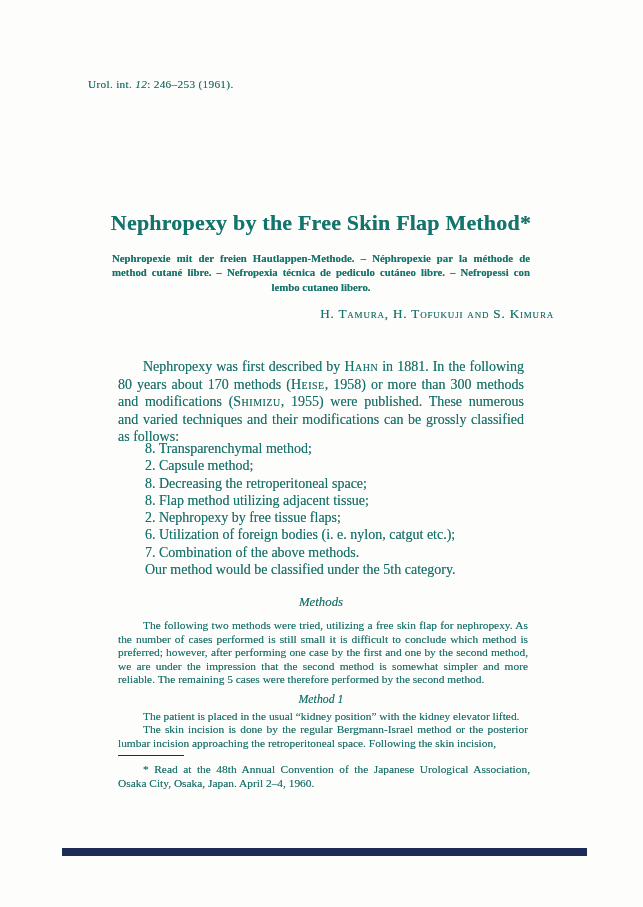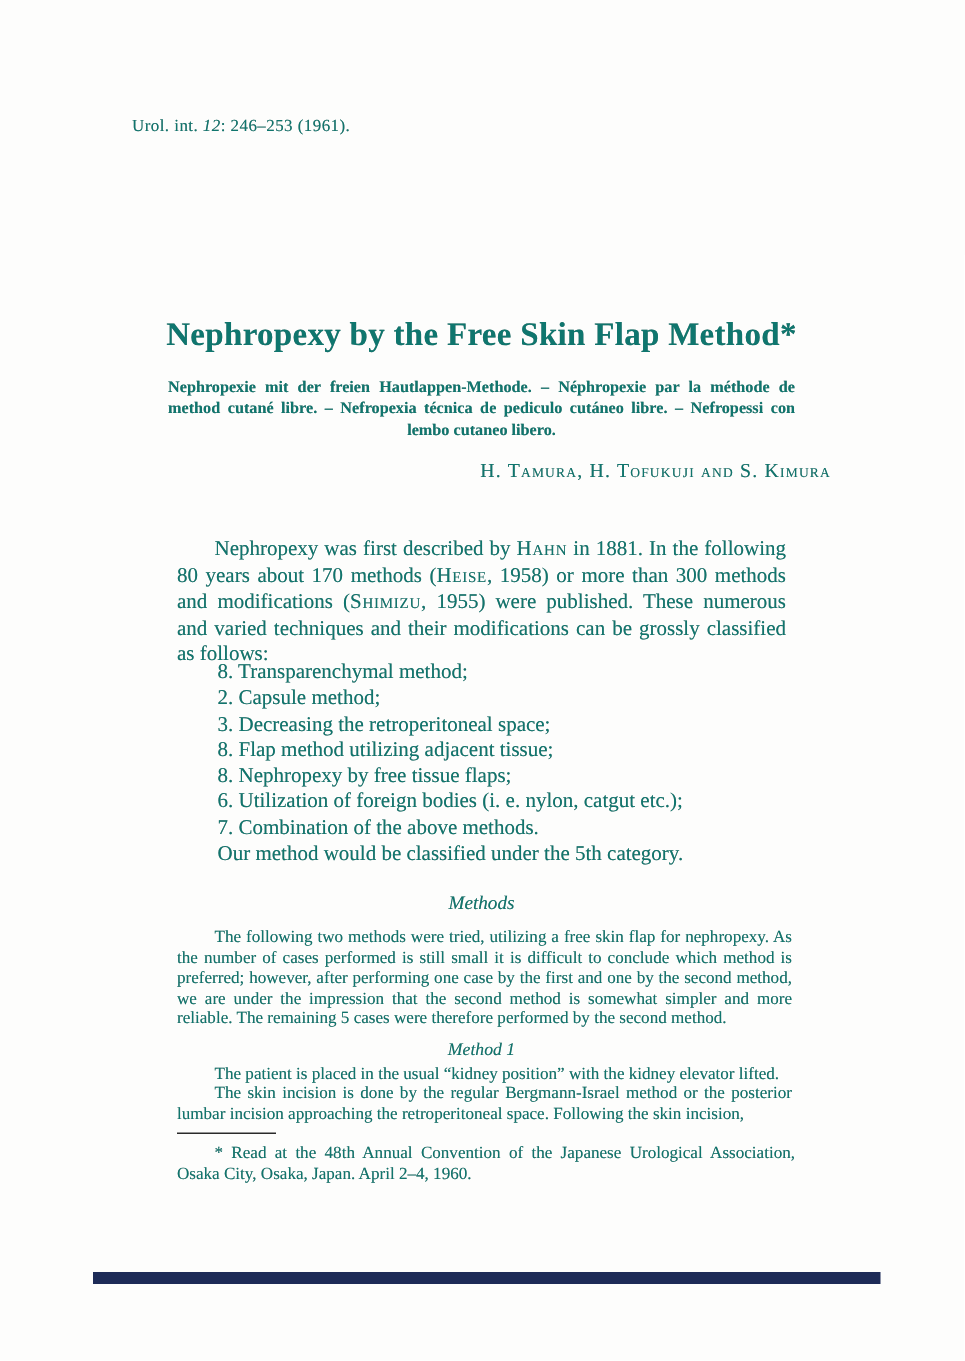--- a/index.html
+++ b/index.html
@@ -56,23 +56,23 @@
 
   <div class="authors">H. Tamura, H. Tofukuji and S. Kimura</div>
 
   <div class="intro">
     <span>Nephropexy was first described by </span><span class="smallcaps">Hahn</span><span> in 1881. In the following 80 years about 170 methods (</span><span class="smallcaps">Heise</span><span>, 1958) or more than 300 methods and modifications (</span><span class="smallcaps">Shimizu</span><span>, 1955) were published. These numerous and varied techniques and their modifications can be grossly classified as follows:</span>
   </div>
 
   <div class="classification">
     <div>8. Transparenchymal method;</div>
     <div>2. Capsule method;</div>
-    <div>3. Decreasing the retroperitoneal space;</div>
+    <div>8. Decreasing the retroperitoneal space;</div>
     <div>8. Flap method utilizing adjacent tissue;</div>
-    <div>8. Nephropexy by free tissue flaps;</div>
+    <div>2. Nephropexy by free tissue flaps;</div>
     <div>6. Utilization of foreign bodies (i. e. nylon, catgut etc.);</div>
     <div>7. Combination of the above methods.</div>
     <div>Our method would be classified under the 5th category.</div>
   </div>
 
   <div class="section-heading methods-heading">Methods</div>
 
   <div class="small-par methods-body">The following two methods were tried, utilizing a free skin flap for nephropexy. As the number of cases performed is still small it is difficult to conclude which method is preferred; however, after performing one case by the first and one by the second method, we are under the impression that the second method is somewhat simpler and more reliable. The remaining 5 cases were therefore performed by the second method.</div>
 
   <div class="section-heading method1-heading">Method 1</div>

